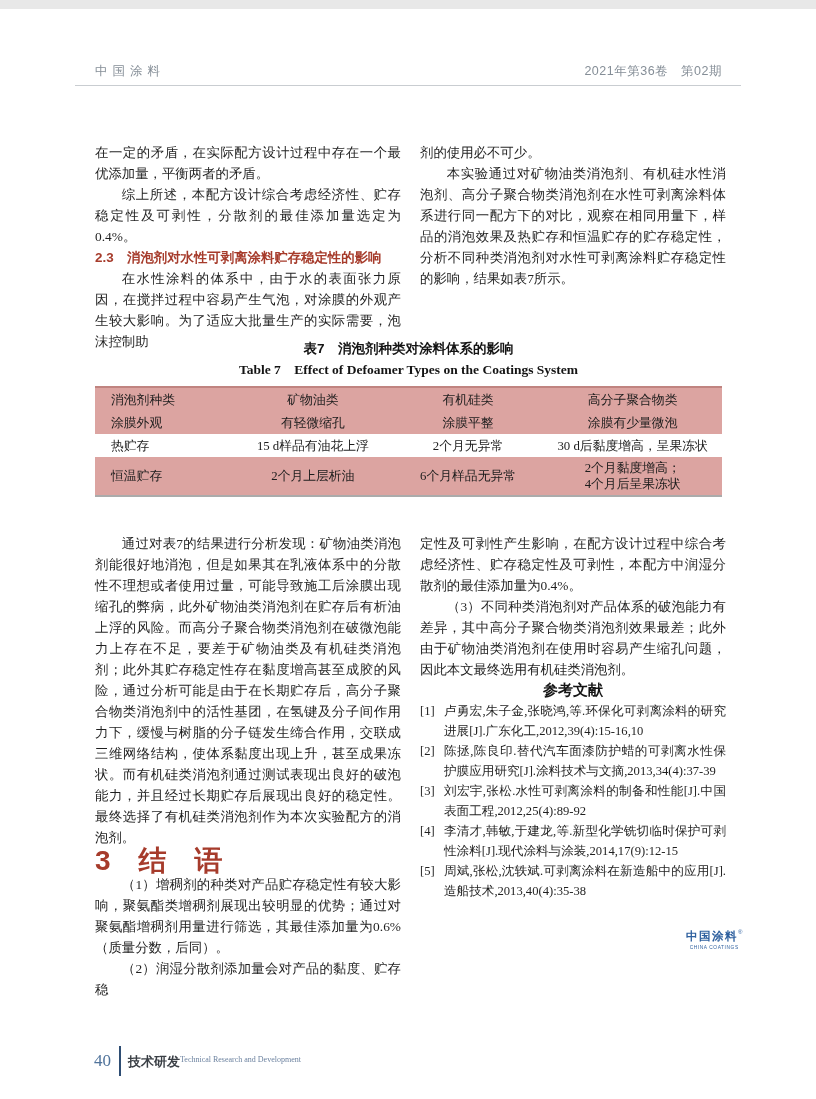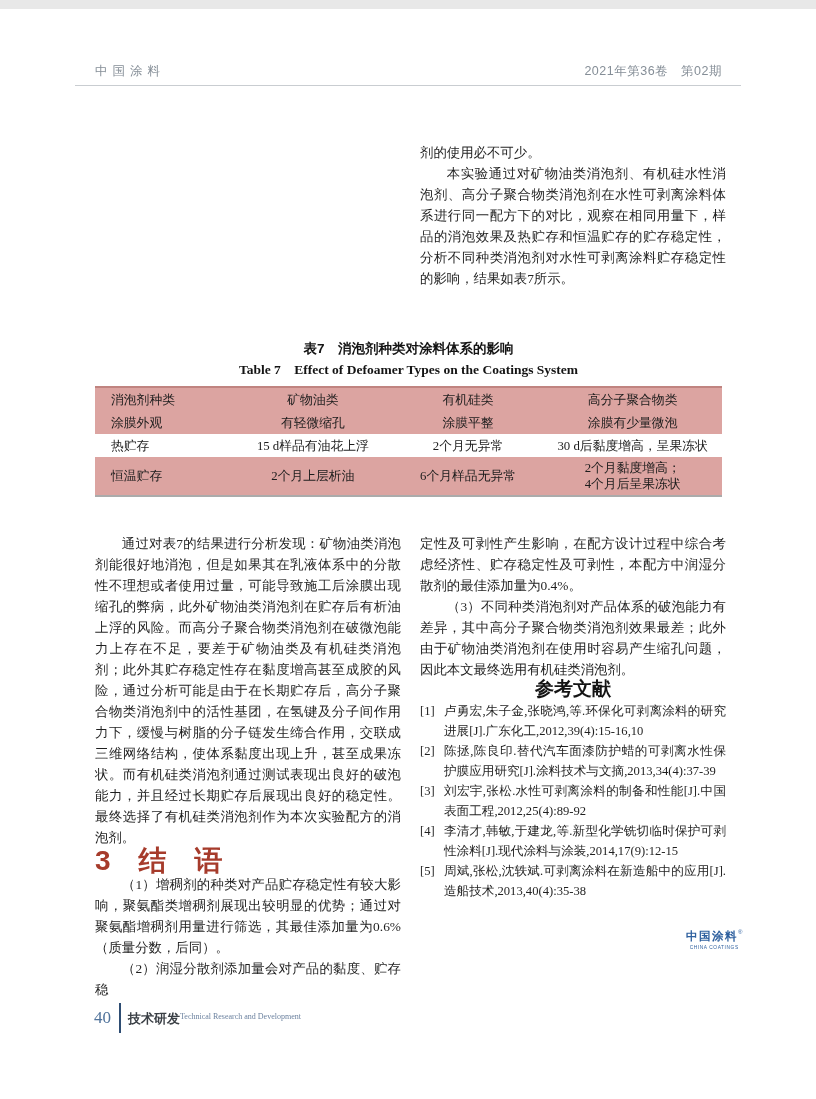--- a/index.html
+++ b/index.html
@@ -56,36 +56,36 @@
     text-align:center; vertical-align:middle; white-space:pre-line;
     color:#1c1c1c;
   }
   table.t7 td.lbl { text-align:left; padding-left:16px; }
   table.t7 tr.pink { background:#dca4a1; }
   table.t7 tr.hdr td { height:18px; }
   table.t7 tr.normal td { height:17px; background:#ffffff; }
   table.t7 tr.tall td { height:32px; }
   
   .refs-title {
-    text-align:center; font-family:Liberation Mono, monospace;
-    font-weight:bold; font-size:19px; color:#141414; margin:14px 0 8px 0;
+    text-align:center; font-family:Liberation Serif, serif;
+    font-weight:bold; font-size:15px; color:#141414; margin:14px 0 8px 0;
   }
   .ref-item { display:flex; font-size:12.6px; line-height:20px; text-align:justify; margin:0; }
   .ref-item .num { flex:0 0 24px; }
   .ref-item .txt { flex:1; }
   
   .logo {
     position:absolute; left:686px; top:917px; text-align:center;
     font-family:"Liberation Sans","DejaVu Sans",sans-serif; color:#2d5f9e;
   }
   .logo .cn { font-size:11.5px; font-weight:bold; letter-spacing:1.5px; }
   .logo .reg { font-size:6px; vertical-align:super; }
   .logo .en { font-size:4.8px; letter-spacing:0.6px; margin-top:1px; }
   
-  .footer { position:absolute; left:94px; top:994px; display:flex; align-items:center; }
+  .footer { position:absolute; left:94px; top:1037px; display:flex; align-items:center; }
   .footer .pagenum {
     font-family:"Liberation Serif","DejaVu Serif",serif;
     font-size:17px; color:#50739b; margin-right:8px; line-height:30px;
   }
   .footer .divider { width:2px; height:30px; background:#2e4d73; margin-right:7px; }
   .footer .labels { display:flex; flex-direction:row; justify-content:center; }
   .footer .sec-cn {
     font-family:"Liberation Sans","DejaVu Sans",sans-serif;
     font-weight:bold; font-size:13px; color:#3a3f45; line-height:15px;
   }
@@ -97,20 +97,26 @@
 </head>
 <body>
 
 <div class="page">
 
   <div class="run-header">
     <span class="journal">中国涂料</span>
     <span class="issue">2021年第36卷　第02期</span>
   </div>
 
+  <div class="col" id="col-left-top">
+    <p>在一定的矛盾，在实际配方设计过程中存在一个最优添加量，平衡两者的矛盾。</p>
+    <p class="indent">综上所述，本配方设计综合考虑经济性、贮存稳定性及可剥性，分散剂的最佳添加量选定为0.4%。</p>
+    <p class="h-sub">2.3　消泡剂对水性可剥离涂料贮存稳定性的影响</p>
+    <p class="indent">在水性涂料的体系中，由于水的表面张力原因，在搅拌过程中容易产生气泡，对涂膜的外观产生较大影响。为了适应大批量生产的实际需要，泡沫控制助</p>
+  </div>
 
   <div class="col" id="col-right-top">
     <p>剂的使用必不可少。</p>
     <p class="indent">本实验通过对矿物油类消泡剂、有机硅水性消泡剂、高分子聚合物类消泡剂在水性可剥离涂料体系进行同一配方下的对比，观察在相同用量下，样品的消泡效果及热贮存和恒温贮存的贮存稳定性，分析不同种类消泡剂对水性可剥离涂料贮存稳定性的影响，结果如表7所示。</p>
   </div>
 
   <div class="table-block">
     <p class="tbl-title-cn">表7　消泡剂种类对涂料体系的影响</p>
     <p class="tbl-title-en">Table 7　Effect of Defoamer Types on the Coatings System</p>
     <table class="t7">

